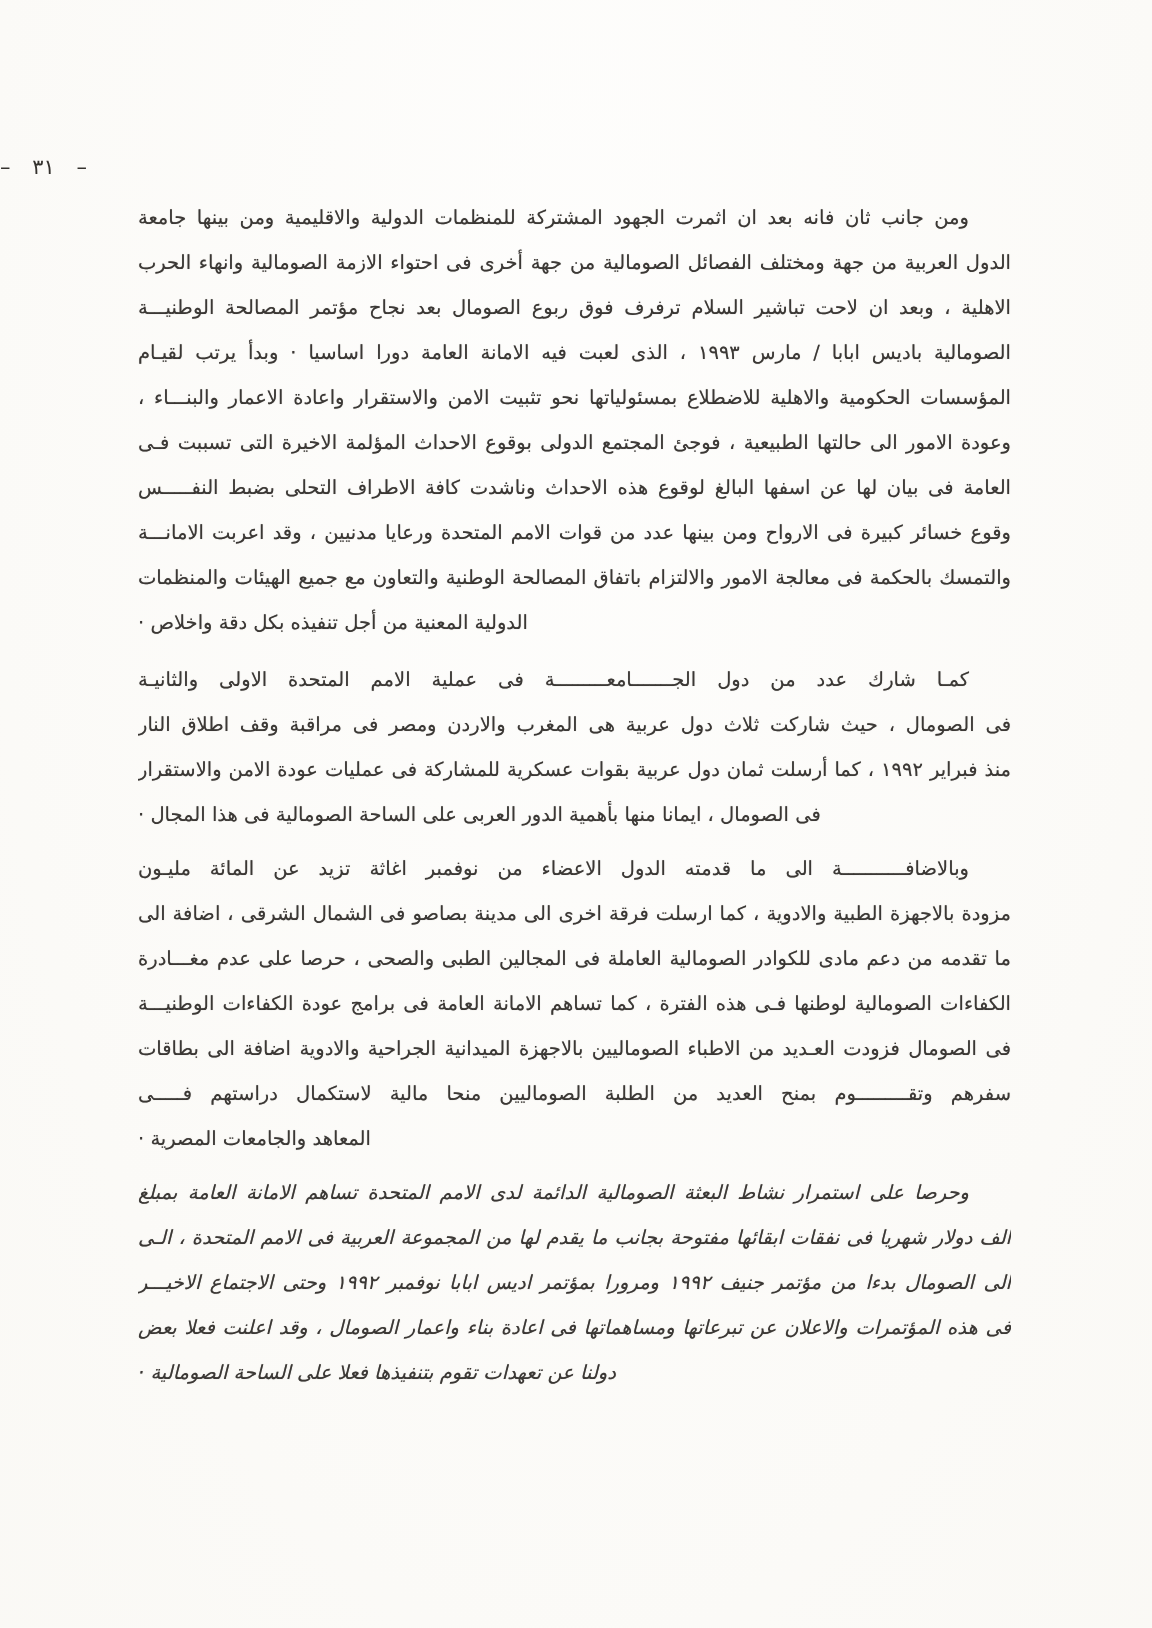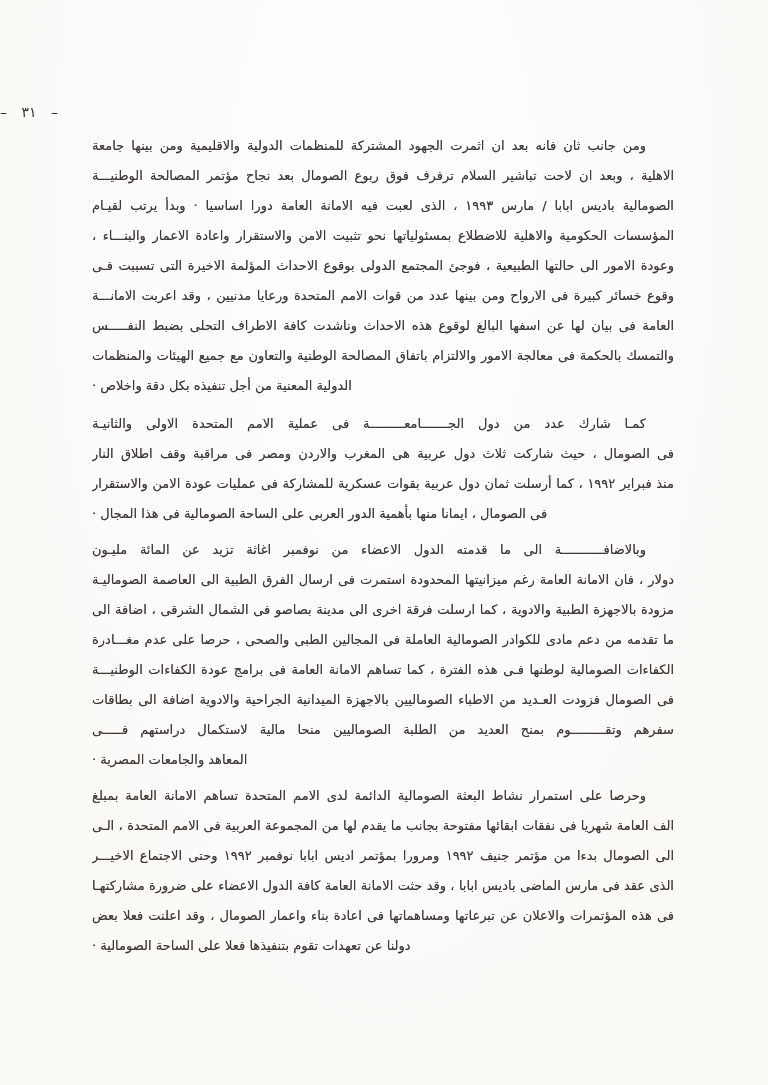--- a/index.html
+++ b/index.html
@@ -40,21 +40,21 @@
     left: 92px;
     direction: rtl;
     font-size: 13px;
     color: #3b3835;
     text-shadow: 0 0 0.45px rgba(55,50,45,0.55);
   }
   .paragraph { margin: 0 0 7px 0; padding: 0; }
   .paragraph.p1 { margin-bottom: 8px; }
   .paragraph.p2 { margin-bottom: 6px; }
   .paragraph.p3 { margin-bottom: 6px; }
-  .paragraph.p4 { margin-bottom: 15px; }
+  .paragraph.p4 { margin-bottom: 15px; font-style: italic; }
   .line {
     line-height: 30px;
     height: 30px;
     overflow: hidden;
     text-align: left;
     white-space: nowrap;
   }
   .line.full {
     white-space: normal;
     text-align: justify;
@@ -66,51 +66,50 @@
 <body>
 
 <div class="page">
 
   <div class="page-number">– ٣١ –</div>
 
   <div class="content">
 
     <div class="paragraph p1">
       <div class="line full first">ومن جانب ثان فانه بعد ان اثمرت الجهود المشتركة للمنظمات الدولية والاقليمية ومن بينها جامعة</div>
+      <div class="line full">الدول العربية من جهة ومختلف الفصائل الصومالية من جهة أخرى فى احتواء الازمة الصومالية وانهاء الحرب</div>
       <div class="line full">الاهلية ، وبعد ان لاحت تباشير السلام ترفرف فوق ربوع الصومال بعد نجاح مؤتمر المصالحة الوطنيـــة</div>
       <div class="line full">الصومالية باديس ابابا / مارس ١٩٩٣ ، الذى لعبت فيه الامانة العامة دورا اساسيا · وبدأ يرتب لقيـام</div>
       <div class="line full">المؤسسات الحكومية والاهلية للاضطلاع بمسئولياتها نحو تثبيت الامن والاستقرار واعادة الاعمار والبنـــاء ،</div>
       <div class="line full">وعودة الامور الى حالتها الطبيعية ، فوجئ المجتمع الدولى بوقوع الاحداث المؤلمة الاخيرة التى تسببت فـى</div>
+      <div class="line full">العامة فى بيان لها عن اسفها البالغ لوقوع هذه الاحداث وناشدت كافة الاطراف التحلى بضبط النفـــــس</div>
       <div class="line full">وقوع خسائر كبيرة فى الارواح ومن بينها عدد من قوات الامم المتحدة ورعايا مدنيين ، وقد اعربت الامانـــة</div>
-      <div class="line full">العامة فى بيان لها عن اسفها البالغ لوقوع هذه الاحداث وناشدت كافة الاطراف التحلى بضبط النفـــــس</div>
       <div class="line full">والتمسك بالحكمة فى معالجة الامور والالتزام باتفاق المصالحة الوطنية والتعاون مع جميع الهيئات والمنظمات</div>
       <div class="line end">الدولية المعنية من أجل تنفيذه بكل دقة واخلاص ·</div>
     </div>
 
     <div class="paragraph p2">
       <div class="line full first">كمـا شارك عدد من دول الجـــــــامعـــــــــة فى عملية الامم المتحدة الاولى والثانيـة</div>
       <div class="line full">فى الصومال ، حيث شاركت ثلاث دول عربية هى المغرب والاردن ومصر فى مراقبة وقف اطلاق النار بمقديشيو</div>
       <div class="line full">منذ فبراير ١٩٩٢ ، كما أرسلت ثمان دول عربية بقوات عسكرية للمشاركة فى عمليات عودة الامن والاستقرار</div>
       <div class="line end">فى الصومال ، ايمانا منها بأهمية الدور العربى على الساحة الصومالية فى هذا المجال ·</div>
     </div>
 
     <div class="paragraph p3">
       <div class="line full first">وبالاضافـــــــــــة الى ما قدمته الدول الاعضاء من نوفمبر اغاثة تزيد عن المائة مليـون</div>
-      <div class="line full">دولار ، فان الامانة العامة رغم ميزانيتها المحدودة استمرت فى ارسال الفرق الطبية الى العاصمة الصوماليـة</div>
       <div class="line full">مزودة بالاجهزة الطبية والادوية ، كما ارسلت فرقة اخرى الى مدينة بصاصو فى الشمال الشرقى ، اضافة الى</div>
       <div class="line full">ما تقدمه من دعم مادى للكوادر الصومالية العاملة فى المجالين الطبى والصحى ، حرصا على عدم مغـــادرة</div>
       <div class="line full">الكفاءات الصومالية لوطنها فـى هذه الفترة ، كما تساهم الامانة العامة فى برامج عودة الكفاءات الوطنيـــة</div>
       <div class="line full">فى الصومال فزودت العـديد من الاطباء الصوماليين بالاجهزة الميدانية الجراحية والادوية اضافة الى بطاقات</div>
       <div class="line full">سفرهم وتقـــــــــوم بمنح العديد من الطلبة الصوماليين منحا مالية لاستكمال دراستهم فـــــى</div>
       <div class="line end">المعاهد والجامعات المصرية ·</div>
     </div>
 
     <div class="paragraph p4">
       <div class="line full first">وحرصا على استمرار نشاط البعثة الصومالية الدائمة لدى الامم المتحدة تساهم الامانة العامة بمبلغ</div>
-      <div class="line full">الف العامة شهريا فى نفقات ابقائها مفتوحة بجانب ما يقدم لها من المجموعة العربية فى الامم المتحدة ، الـى</div>
+      <div class="line full">الف دولار شهريا فى نفقات ابقائها مفتوحة بجانب ما يقدم لها من المجموعة العربية فى الامم المتحدة ، الـى</div>
       <div class="line full">الى الصومال بدءا من مؤتمر جنيف ١٩٩٢ ومرورا بمؤتمر اديس ابابا نوفمبر ١٩٩٢ وحتى الاجتماع الاخيـــر</div>
-      <div class="line full">الذى عقد فى مارس الماضى باديس ابابا ، وقد حثت الامانة العامة كافة الدول الاعضاء على ضرورة مشاركتهـا</div>
       <div class="line full">فى هذه المؤتمرات والاعلان عن تبرعاتها ومساهماتها فى اعادة بناء واعمار الصومال ، وقد اعلنت فعلا بعض</div>
       <div class="line end">دولنا عن تعهدات تقوم بتنفيذها فعلا على الساحة الصومالية ·</div>
     </div>
 
   </div>
 </div>
 
 </body></html>

